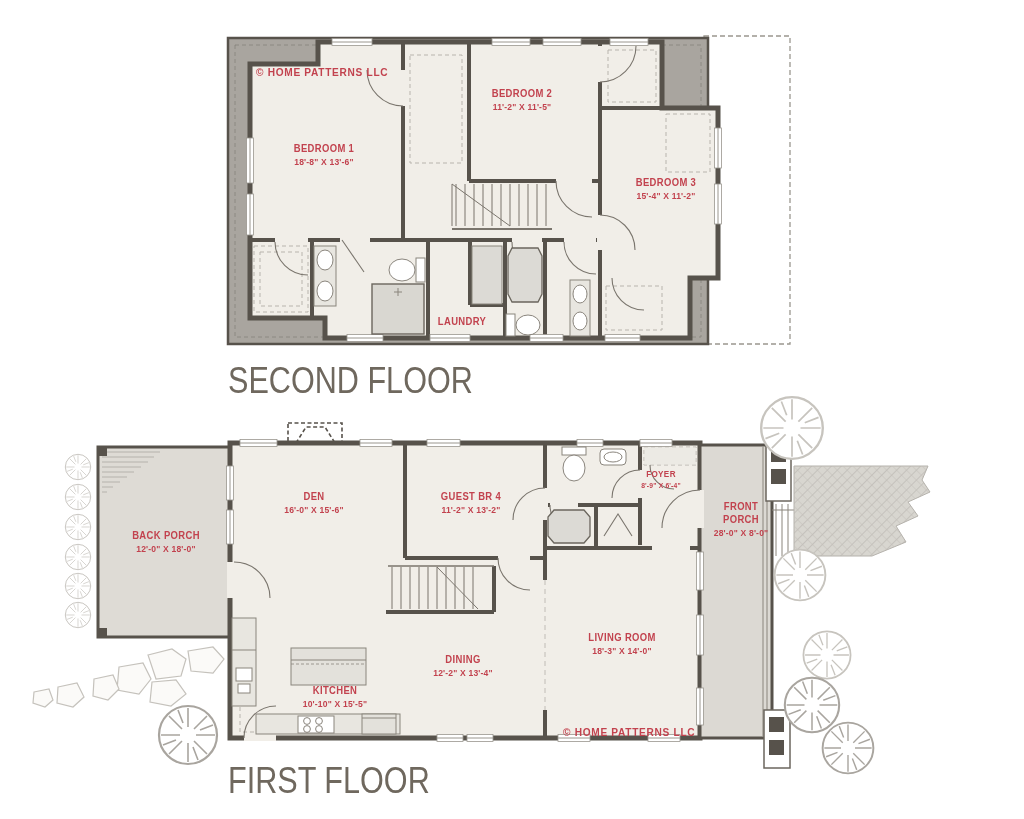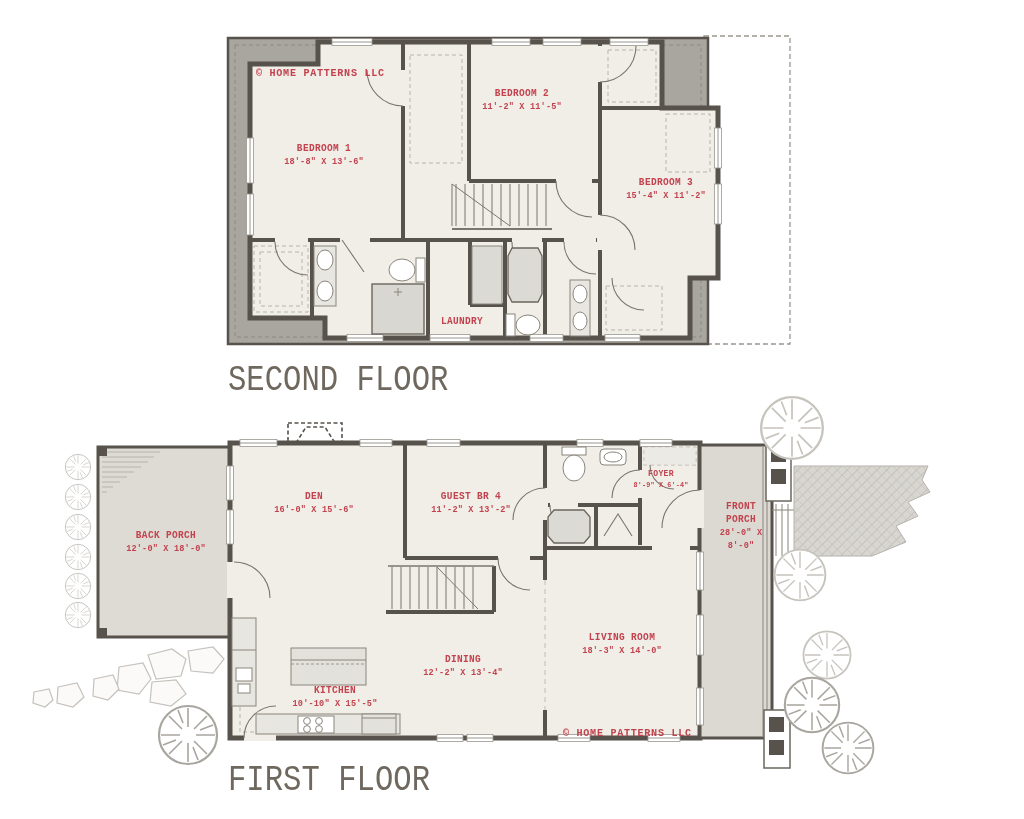--- a/index.html
+++ b/index.html
@@ -1,17 +1,17 @@
 <!DOCTYPE html>
 <html style="--label-red: #c2424e; --title-gray: #6f685e; --wall: #57524b; --roof-band: #a9a59f; --floor-fill: #f1eee8; --porch-fill: #dedbd5;"><head>
 <meta charset="utf-8">
 <style>
   html,body{margin:0;padding:0;background:#ffffff;}
   #stage{position:relative;width:1024px;height:819px;background:#ffffff;overflow:hidden;
-         font-family:Liberation Mono, monospace;}
+         font-family:Liberation Sans, sans-serif;}
   #plan-svg{position:absolute;left:0;top:0;}
   .rlabel{position:absolute;color:var(--label-red,#c2424e);text-align:center;
           transform:translateX(-50%) scaleX(0.9);transform-origin:center top;
           font-weight:700;font-size:10.5px;line-height:13px;letter-spacing:.4px;white-space:nowrap;}
   .rlabel .dims{font-size:9.5px;letter-spacing:.2px;}
   .rlabel.small{font-size:9px;line-height:11px;}
   .rlabel.small .dims{font-size:7.5px;}
   .rlabel.wrap{white-space:normal;width:70px;}
   .copyright{position:absolute;color:var(--label-red,#c2424e);font-weight:700;font-size:11.5px;
              letter-spacing:.8px;white-space:nowrap;transform:scaleX(0.88);transform-origin:left top;}

